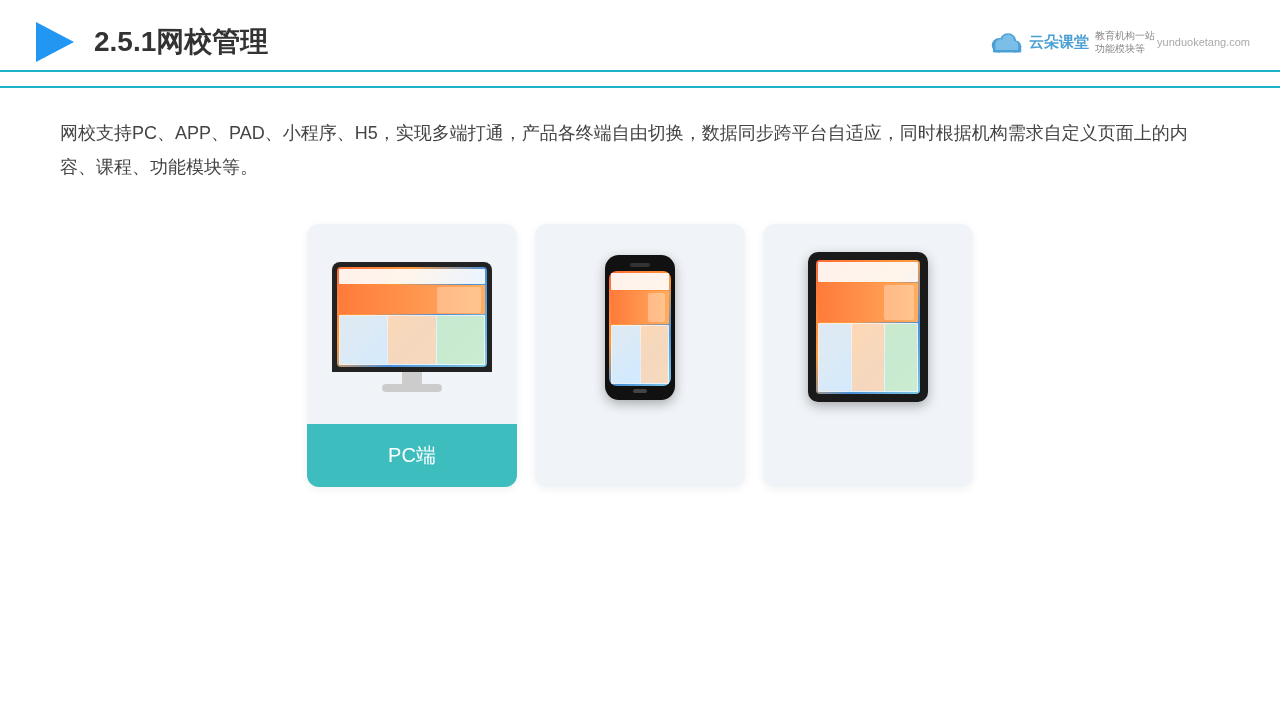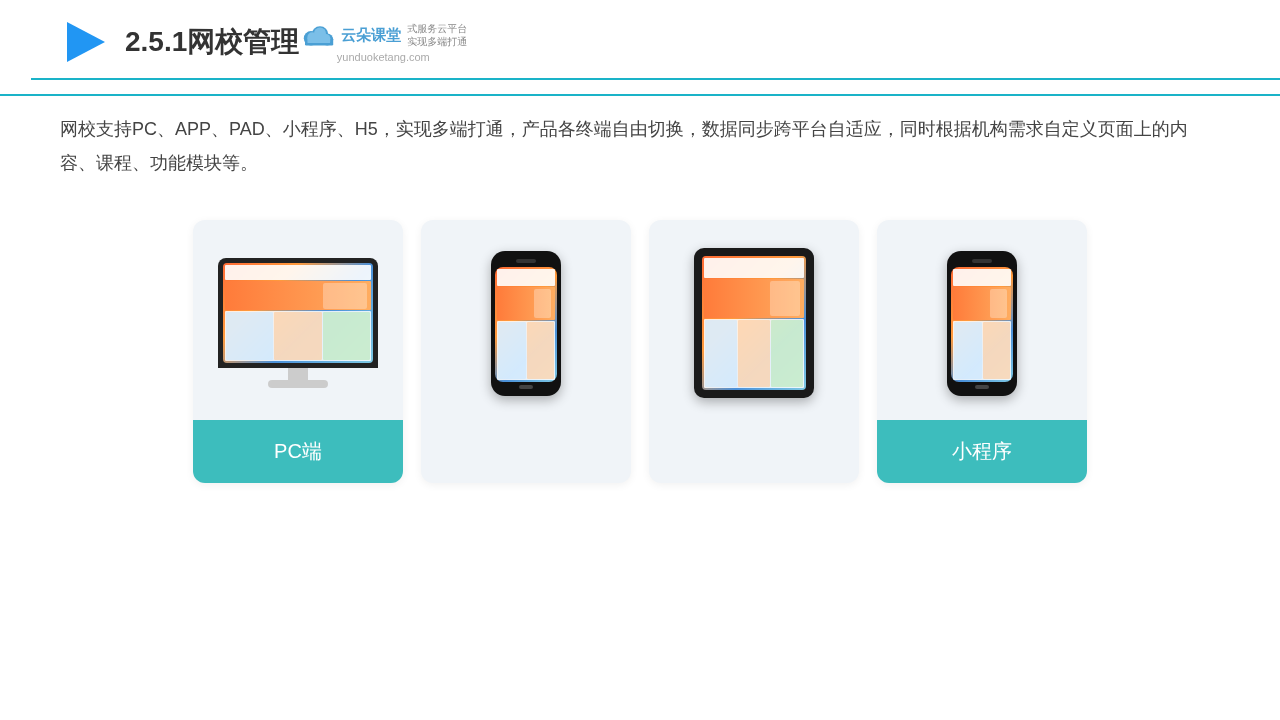--- a/index.html
+++ b/index.html
@@ -9,41 +9,40 @@
       width: 1280px;
       height: 720px;
       overflow: hidden;
       position: relative;
     }
 
     
     .header {
       display: flex;
       align-items: center;
-      padding: 18px 30px 12px 30px;
+      justify-content: space-between;
+      padding: 18px 30px 4px 30px;
       border-bottom: 2px solid #1ab3c8;
-      margin-left: 31px;
     }
     .header-left {
       display: flex;
       align-items: center;
       gap: 16px;
     }
     .play-icon {
       width: 48px;
       height: 48px;
     }
     .page-title {
       font-size: 28px;
       font-weight: bold;
       color: #333;
     }
     .logo-area {
       display: flex;
-      flex-direction: column;
       align-items: center;
       gap: 2px;
     }
     .logo-cloud {
       display: flex;
       align-items: center;
       gap: 6px;
     }
     .logo-text {
       font-size: 15px;
@@ -56,21 +55,21 @@
       line-height: 1.3;
       text-align: left;
     }
     .logo-url {
       font-size: 11px;
       color: #aaa;
     }
 
     
     .description {
-      padding: 16px 60px 10px 60px;
+      padding: 28px 60px 10px 60px;
       font-size: 18px;
       color: #444;
       line-height: 1.9;
     }
 
     
     .cards-container {
       display: flex;
       gap: 18px;
       padding: 30px 50px;
@@ -272,22 +271,22 @@
           <circle cx="47" cy="30" r="10" fill="#4a9fd4"></circle>
           <rect x="10" y="28" width="47" height="12" fill="#4a9fd4" rx="2"></rect>
 
           <circle cx="22" cy="26" r="8" fill="#7bbfe8"></circle>
           <circle cx="35" cy="20" r="10" fill="#7bbfe8"></circle>
           <circle cx="45" cy="28" r="7" fill="#7bbfe8"></circle>
           <rect x="14" y="26" width="38" height="10" fill="#7bbfe8" rx="2"></rect>
         </svg>
         <span class="logo-text">云朵课堂</span>
         <div class="logo-subtitle">
-          <div>式服务云平台</div>
-          <div>实现多端打通</div>
+          <div>教育机构一站</div>
+          <div>功能模块等</div>
         </div>
       </div>
       <span class="logo-url">yunduoketang.com</span>
     </div>
   </div>
 </div>
 
 <div class="description">
   <p>网校支持PC、APP、PAD、小程序、H5，实现多端打通，产品各终端自由切换，数据同步跨平台自适应，同时根据机构需求自定义页面上的内容、课程、功能模块等。</p>
 </div>
@@ -347,34 +346,15 @@
               <div class="sim-col"></div>
               <div class="sim-col"></div>
               <div class="sim-col"></div>
             </div>
           </div>
         </div>
       </div>
     </div>
   </div>
 
-  <div class="card">
-    <div class="card-image-area">
-      <div class="phone-mockup">
-        <div class="phone-notch"></div>
-        <div class="phone-screen">
-          <div class="screen-sim">
-            <div class="sim-header"></div>
-            <div class="sim-banner"></div>
-            <div class="sim-content">
-              <div class="sim-col"></div>
-              <div class="sim-col"></div>
-            </div>
-          </div>
-        </div>
-        <div class="phone-home"></div>
-      </div>
-    </div>
-    <div class="card-label">小程序</div>
-  </div>
 
 
 </div>
 
 </body></html>

